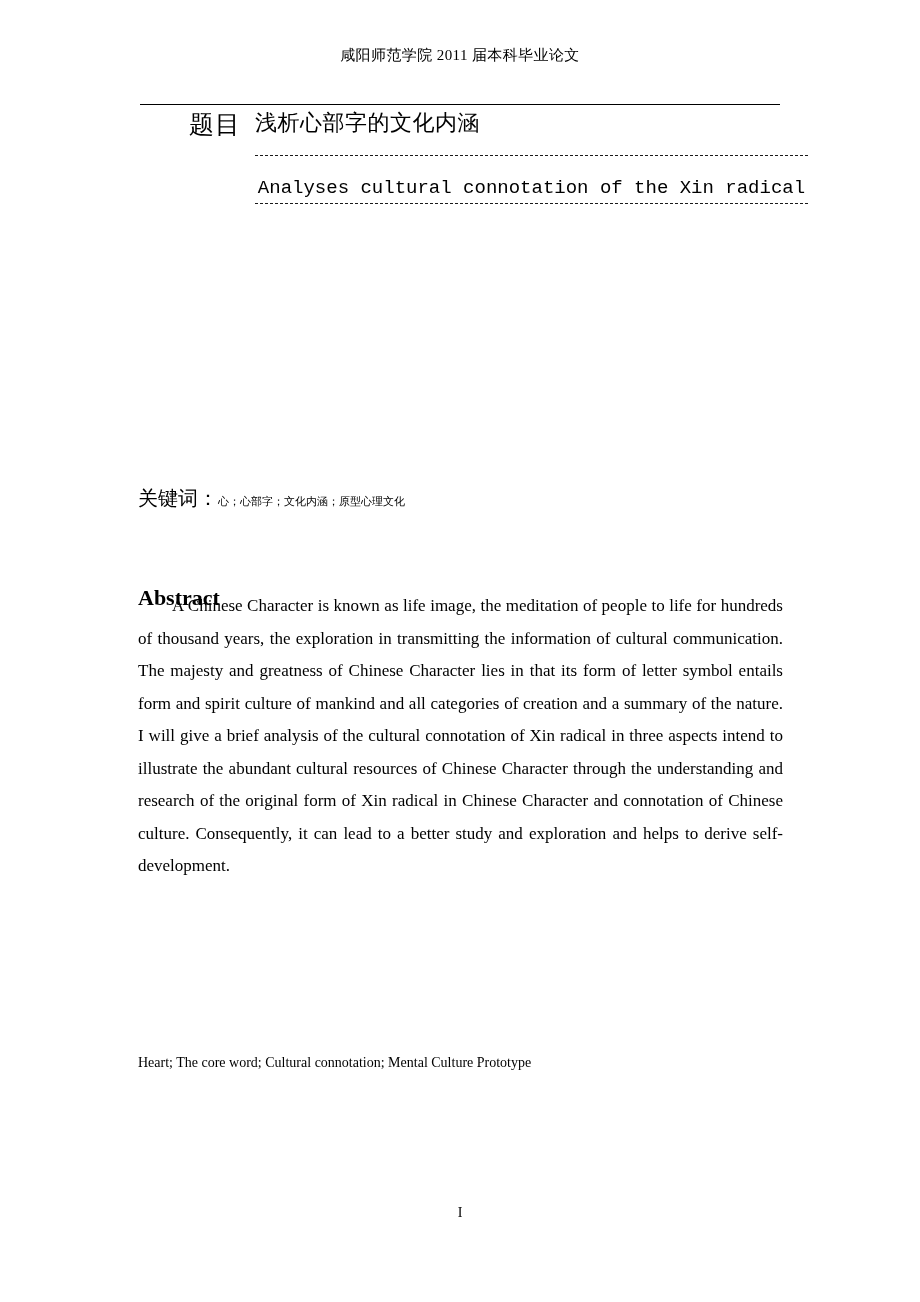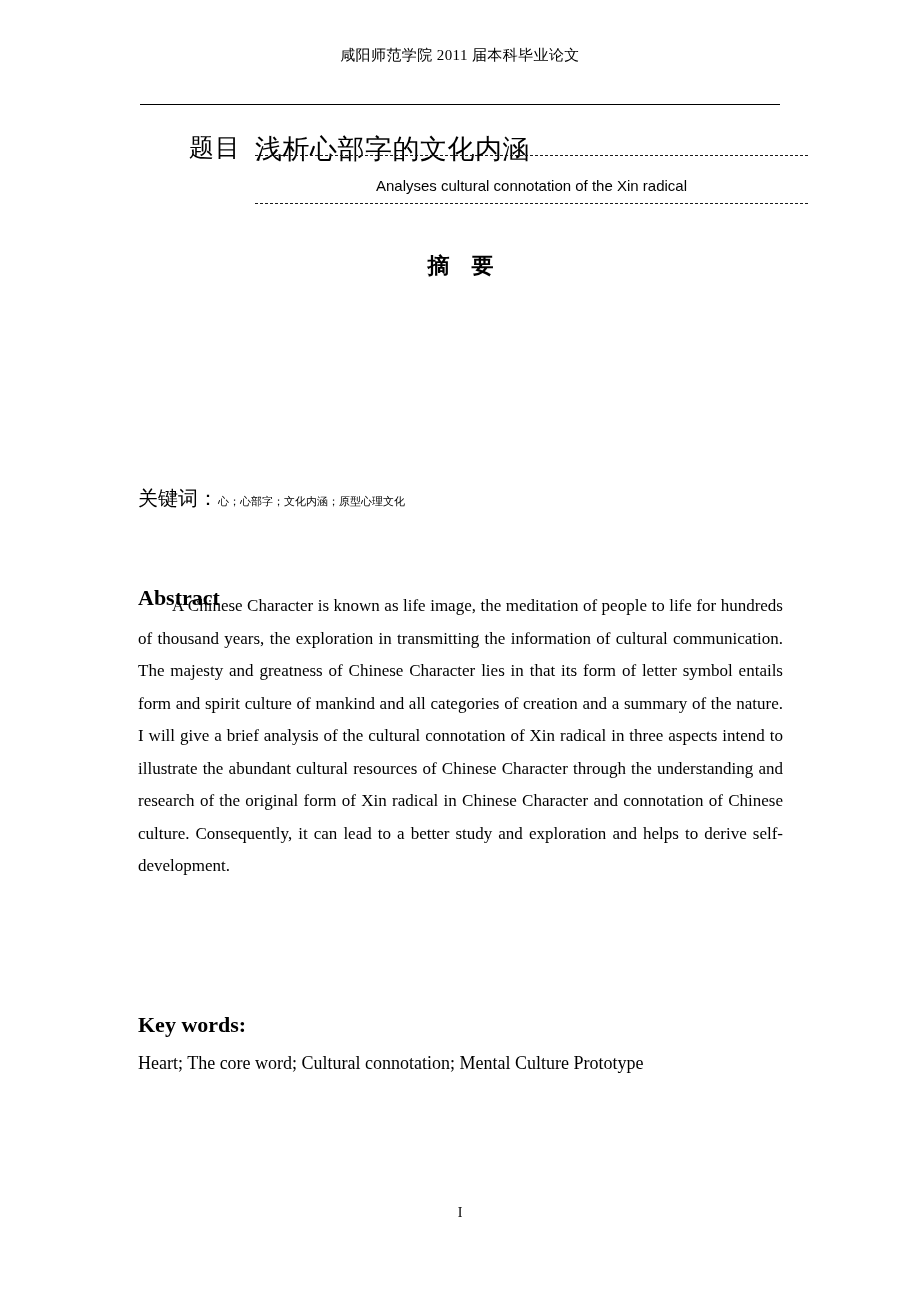--- a/index.html
+++ b/index.html
@@ -45,38 +45,37 @@
     height: 0;
     border-top: 1px solid #000;
   }
 
   .title-row {
     position: absolute;
     top: 107px;
     left: 140px;
     width: 670px;
     height: 44px;
-    margin-top: 23px;
   }
   .title-label {
     position: absolute;
     left: 49px;
     top: 5px;
     font-size: 25px;
     letter-spacing: 1px;
     line-height: 1;
     white-space: nowrap;
   }
   .title-value {
     position: absolute;
     left: 115px;
     top: 2px;
     width: 553px;
     font-family: "DejaVu Sans", sans-serif;
-    font-size: 27px;
+    font-size: 22px;
     line-height: 1.25;
     letter-spacing: 0.5px;
     white-space: nowrap;
   }
   .title-dash {
     position: absolute;
     top: 155px;
     left: 255px;
     width: 553px;
     height: 0;
@@ -89,22 +88,22 @@
     left: 255px;
     width: 553px;
     height: 30px;
   }
   .subtitle-value {
     position: absolute;
     left: 0;
     top: 0;
     width: 553px;
     text-align: center;
-    font-family: Liberation Sans, sans-serif;
-    font-size: 15px;
+    font-family: Liberation Mono, monospace;
+    font-size: 19px;
     line-height: 1.35;
     white-space: nowrap;
   }
   .subtitle-dash {
     position: absolute;
     top: 203px;
     left: 255px;
     width: 553px;
     height: 0;
     border-top: 1px dashed #1a1a1a;
@@ -163,21 +162,21 @@
     line-height: 32.5px;
     text-align: justify;
     text-indent: 34px;
   }
   .en-para.last-justify {
     text-align-last: left;
   }
 
   .kw-en {
     font-family: "Liberation Serif", serif;
-    font-size: 18px;
+    font-size: 14px;
     line-height: 26px;
     text-align: left;
     white-space: nowrap;
   }
 
   
   #abstract-heading-cn { top: 253px; }
   #abstract-body-cn    { top: 288px; }
   #keywords-cn         { top: 484px; }
   #abstract-heading-en { top: 585px; }
@@ -209,30 +208,28 @@
     <span class="title-label">题目</span>
     <span class="title-value">浅析心部字的文化内涵</span>
   </div>
   <div class="title-dash"></div>
 
   <div class="subtitle-row">
     <span class="subtitle-value">Analyses cultural connotation of the Xin radical</span>
   </div>
   <div class="subtitle-dash"></div>
 
-  <div id="abstract-heading-cn" class="content section-heading-cn">摘　要</div>
 
 
   <div id="keywords-cn" class="content kw-cn">
     <span class="kw-cn-label">关键词：</span><span class="kw-cn-value">心；心部字；文化内涵；原型心理文化</span>
   </div>
 
   <div id="abstract-heading-en" class="content section-heading-en">Abstract</div>
 
   <div id="abstract-body-en" class="content en-para last-justify">A Chinese Character is known as life image, the meditation of people to life for hundreds of thousand years, the exploration in transmitting the information of cultural communication. The majesty and greatness of Chinese Character lies in that its form of letter symbol entails form and spirit culture of mankind and all categories of creation and a summary of the nature. I will give a brief analysis of the cultural connotation of Xin radical in three aspects intend to illustrate the abundant cultural resources of Chinese Character through the understanding and research of the original form of Xin radical in Chinese Character and connotation of Chinese culture. Consequently, it can lead to a better study and exploration and helps to derive self-development.</div>
 
-  <div id="keywords-heading-en" class="content section-heading-en">Key words:</div>
 
   <div id="keywords-en" class="content kw-en">Heart; The core word; Cultural connotation; Mental Culture Prototype</div>
 
   <div class="page-number">I</div>
 
 </div>
 
 </body></html>

